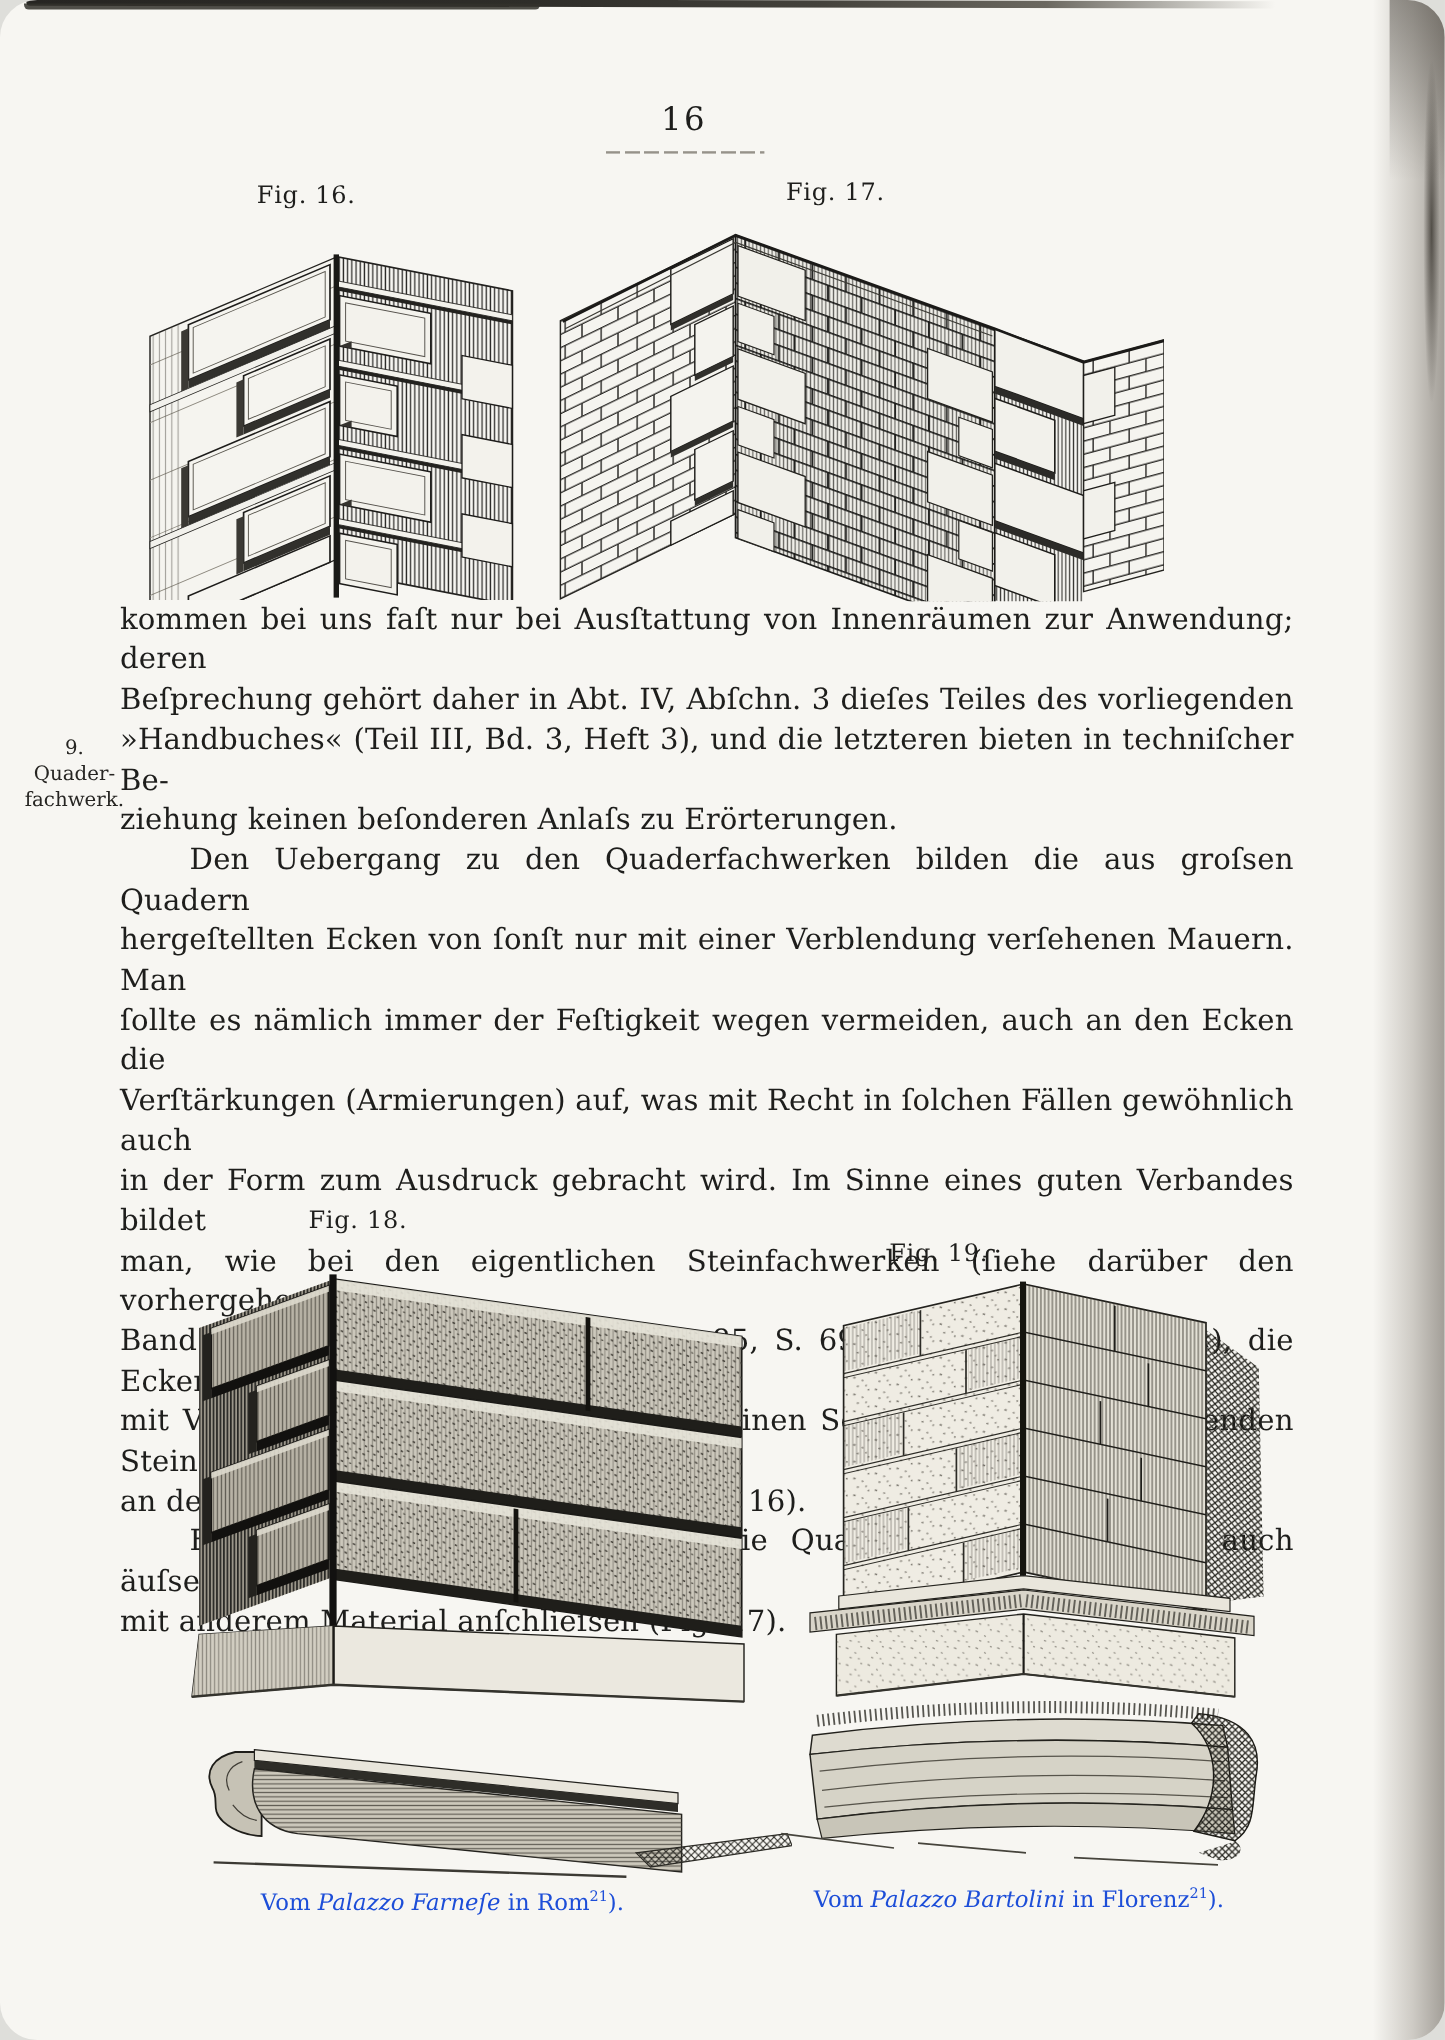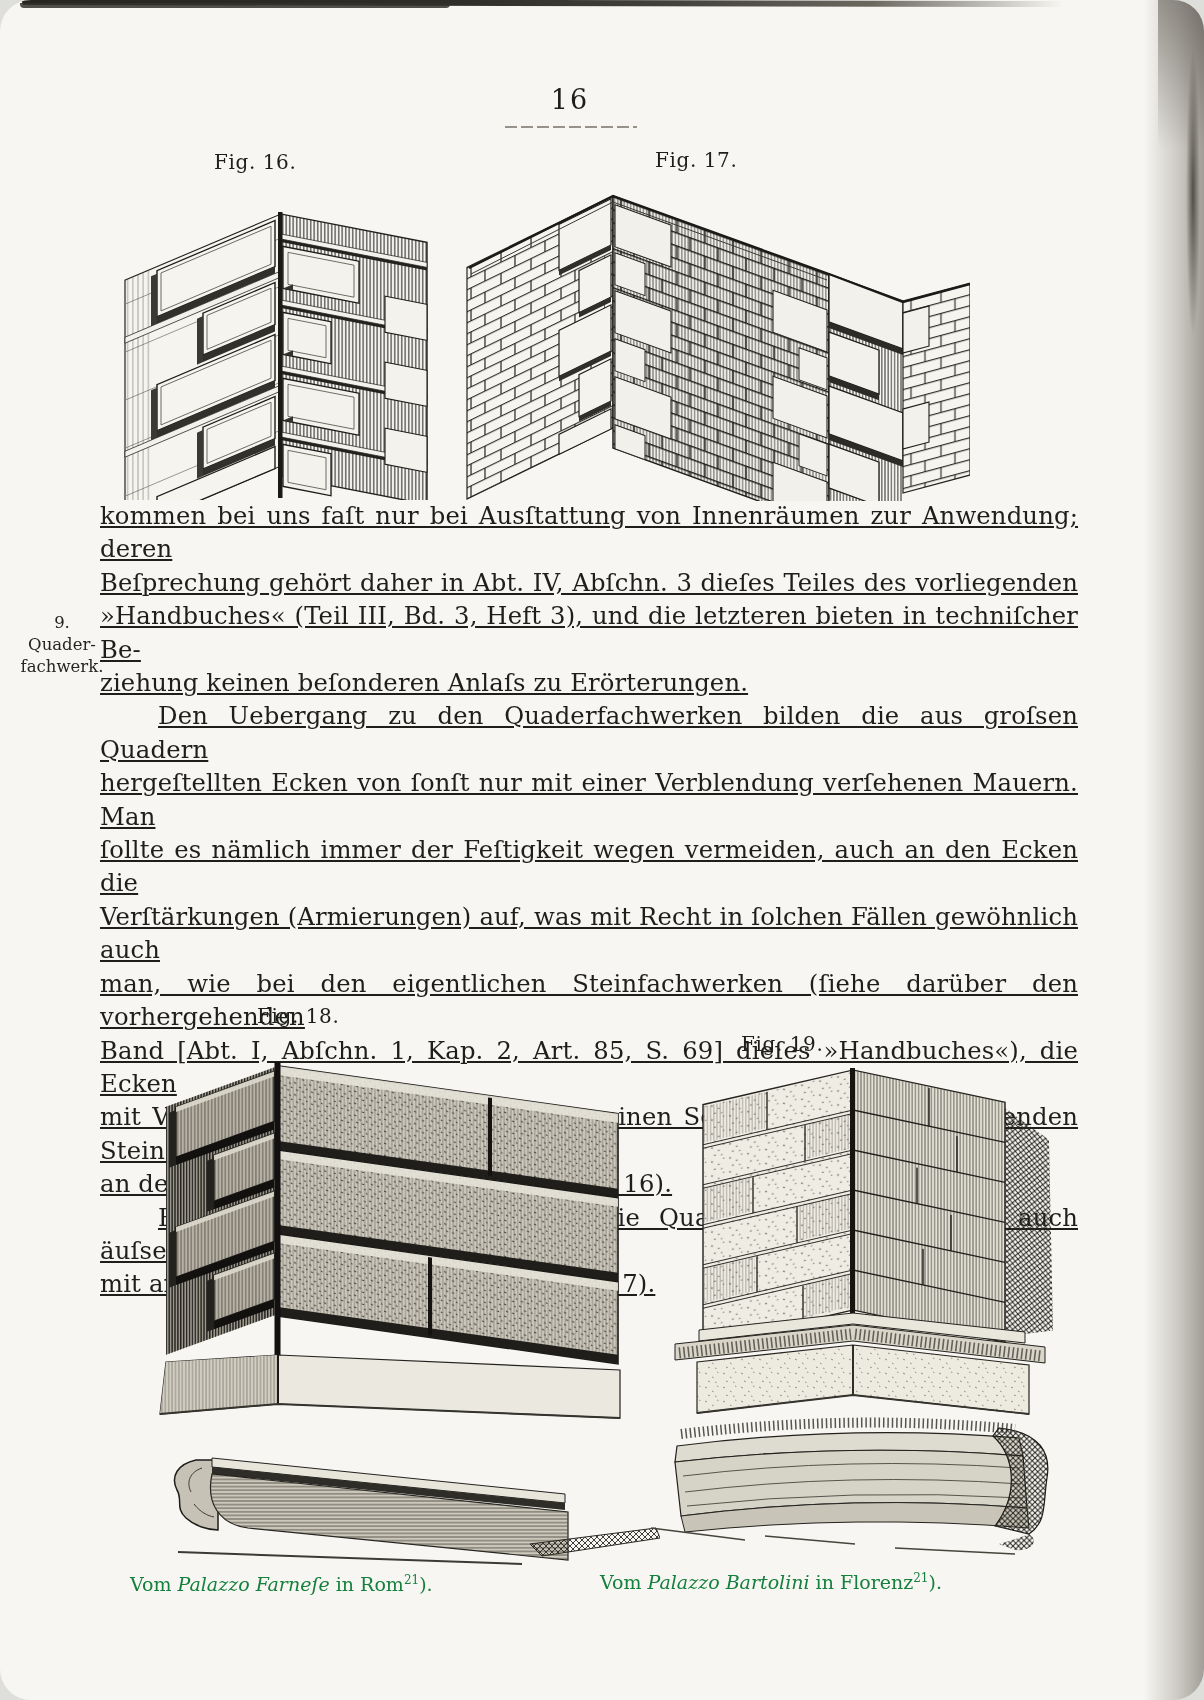--- a/index.html
+++ b/index.html
@@ -15,27 +15,27 @@
   .scan-right-dark{position:absolute;right:4px;top:48px;width:14px;height:290px;
     background:radial-gradient(ellipse at center,rgba(40,36,30,.70),rgba(40,36,30,0) 70%);}
   .scan-right-top{position:absolute;right:0;top:0;width:46px;height:150px;
     background:linear-gradient(to bottom,rgba(55,50,43,.45),rgba(55,50,43,0));}
   
   .pagenum{position:absolute;left:430px;top:84px;width:280px;text-align:center;font-size:27px;letter-spacing:2px;}
   .pagenum-rule{position:absolute;left:505px;top:126px;width:132px;height:2px;
     background:repeating-linear-gradient(90deg,#96928a 0 12px,rgba(150,146,138,0) 12px 16px);}
   
   .figlabel{position:absolute;font-size:20px;letter-spacing:.6px;}
-  .caption{position:absolute;font-size:19px;text-align:left;color:#15803d;}
+  .caption{position:absolute;font-size:19px;text-align:right;color:#1d4ed8;}
   .caption .it{font-style:italic;}
   .caption sup{font-size:12px;}
   
   .marginnote{position:absolute;left:14px;top:612px;width:96px;text-align:center;font-size:16.5px;line-height:22px;color:#262522;}
   
-  .bodytext{position:absolute;left:100px;top:499px;width:978px;font-size:24.3px;line-height:33.4px;letter-spacing:.15px;text-decoration:underline;}
+  .bodytext{position:absolute;left:100px;top:499px;width:978px;font-size:24.3px;line-height:33.4px;letter-spacing:.15px;}
   .bl{text-align:justify;text-align-last:justify;white-space:normal;}
   .bl.end{text-align-last:auto;}
   .bl.ind{text-indent:58px;}
   svg.eng{position:absolute;}
 </style>
 </head>
 <body>
 
 <div class="paper">
 
@@ -193,20 +193,21 @@
 
   <div class="bodytext">
     <div class="bl">kommen bei uns faſt nur bei Ausſtattung von Innenräumen zur Anwendung; deren</div>
     <div class="bl">Beſprechung gehört daher in Abt. IV, Abſchn. 3 dieſes Teiles des vorliegenden</div>
     <div class="bl">»Handbuches« (Teil III, Bd. 3, Heft 3), und die letzteren bieten in techniſcher Be-</div>
     <div class="bl end">ziehung keinen beſonderen Anlaſs zu Erörterungen.</div>
     <div class="bl ind">Den Uebergang zu den Quaderfachwerken bilden die aus groſsen Quadern</div>
     <div class="bl">hergeſtellten Ecken von ſonſt nur mit einer Verblendung verſehenen Mauern.  Man</div>
     <div class="bl">ſollte es nämlich immer der Feſtigkeit wegen vermeiden, auch an den Ecken die</div>
     <div class="bl">Verſtärkungen (Armierungen) auf, was mit Recht in ſolchen Fällen gewöhnlich auch</div>
+    <div class="bl">in der Form zum Ausdruck gebracht wird.  Im Sinne eines guten Verbandes bildet</div>
     <div class="bl">man, wie bei den eigentlichen Steinfachwerken (ſiehe darüber den vorhergehenden</div>
     <div class="bl">Band [Abt. I, Abſchn. 1, Kap. 2, Art. 85, S. 69] dieſes »Handbuches«), die Ecken</div>
     <div class="bl">mit Verzahnung aus, wobei die an der einen Seite als Läufer erſcheinenden Steine</div>
     <div class="bl end">an der anderen als Binder auftreten (Fig. 16).</div>
     <div class="bl ind">Ebenſo verfährt man,  wenn an die Quaderecken die Mauern auch äuſserlich</div>
     <div class="bl end">mit anderem Material anſchlieſsen (Fig. 17).</div>
   </div>
 
   <div class="figlabel" style="left:257px;top:1004px">Fig. 18.</div>
   <div class="figlabel" style="left:741px;top:1032px">Fig. 19.</div>

